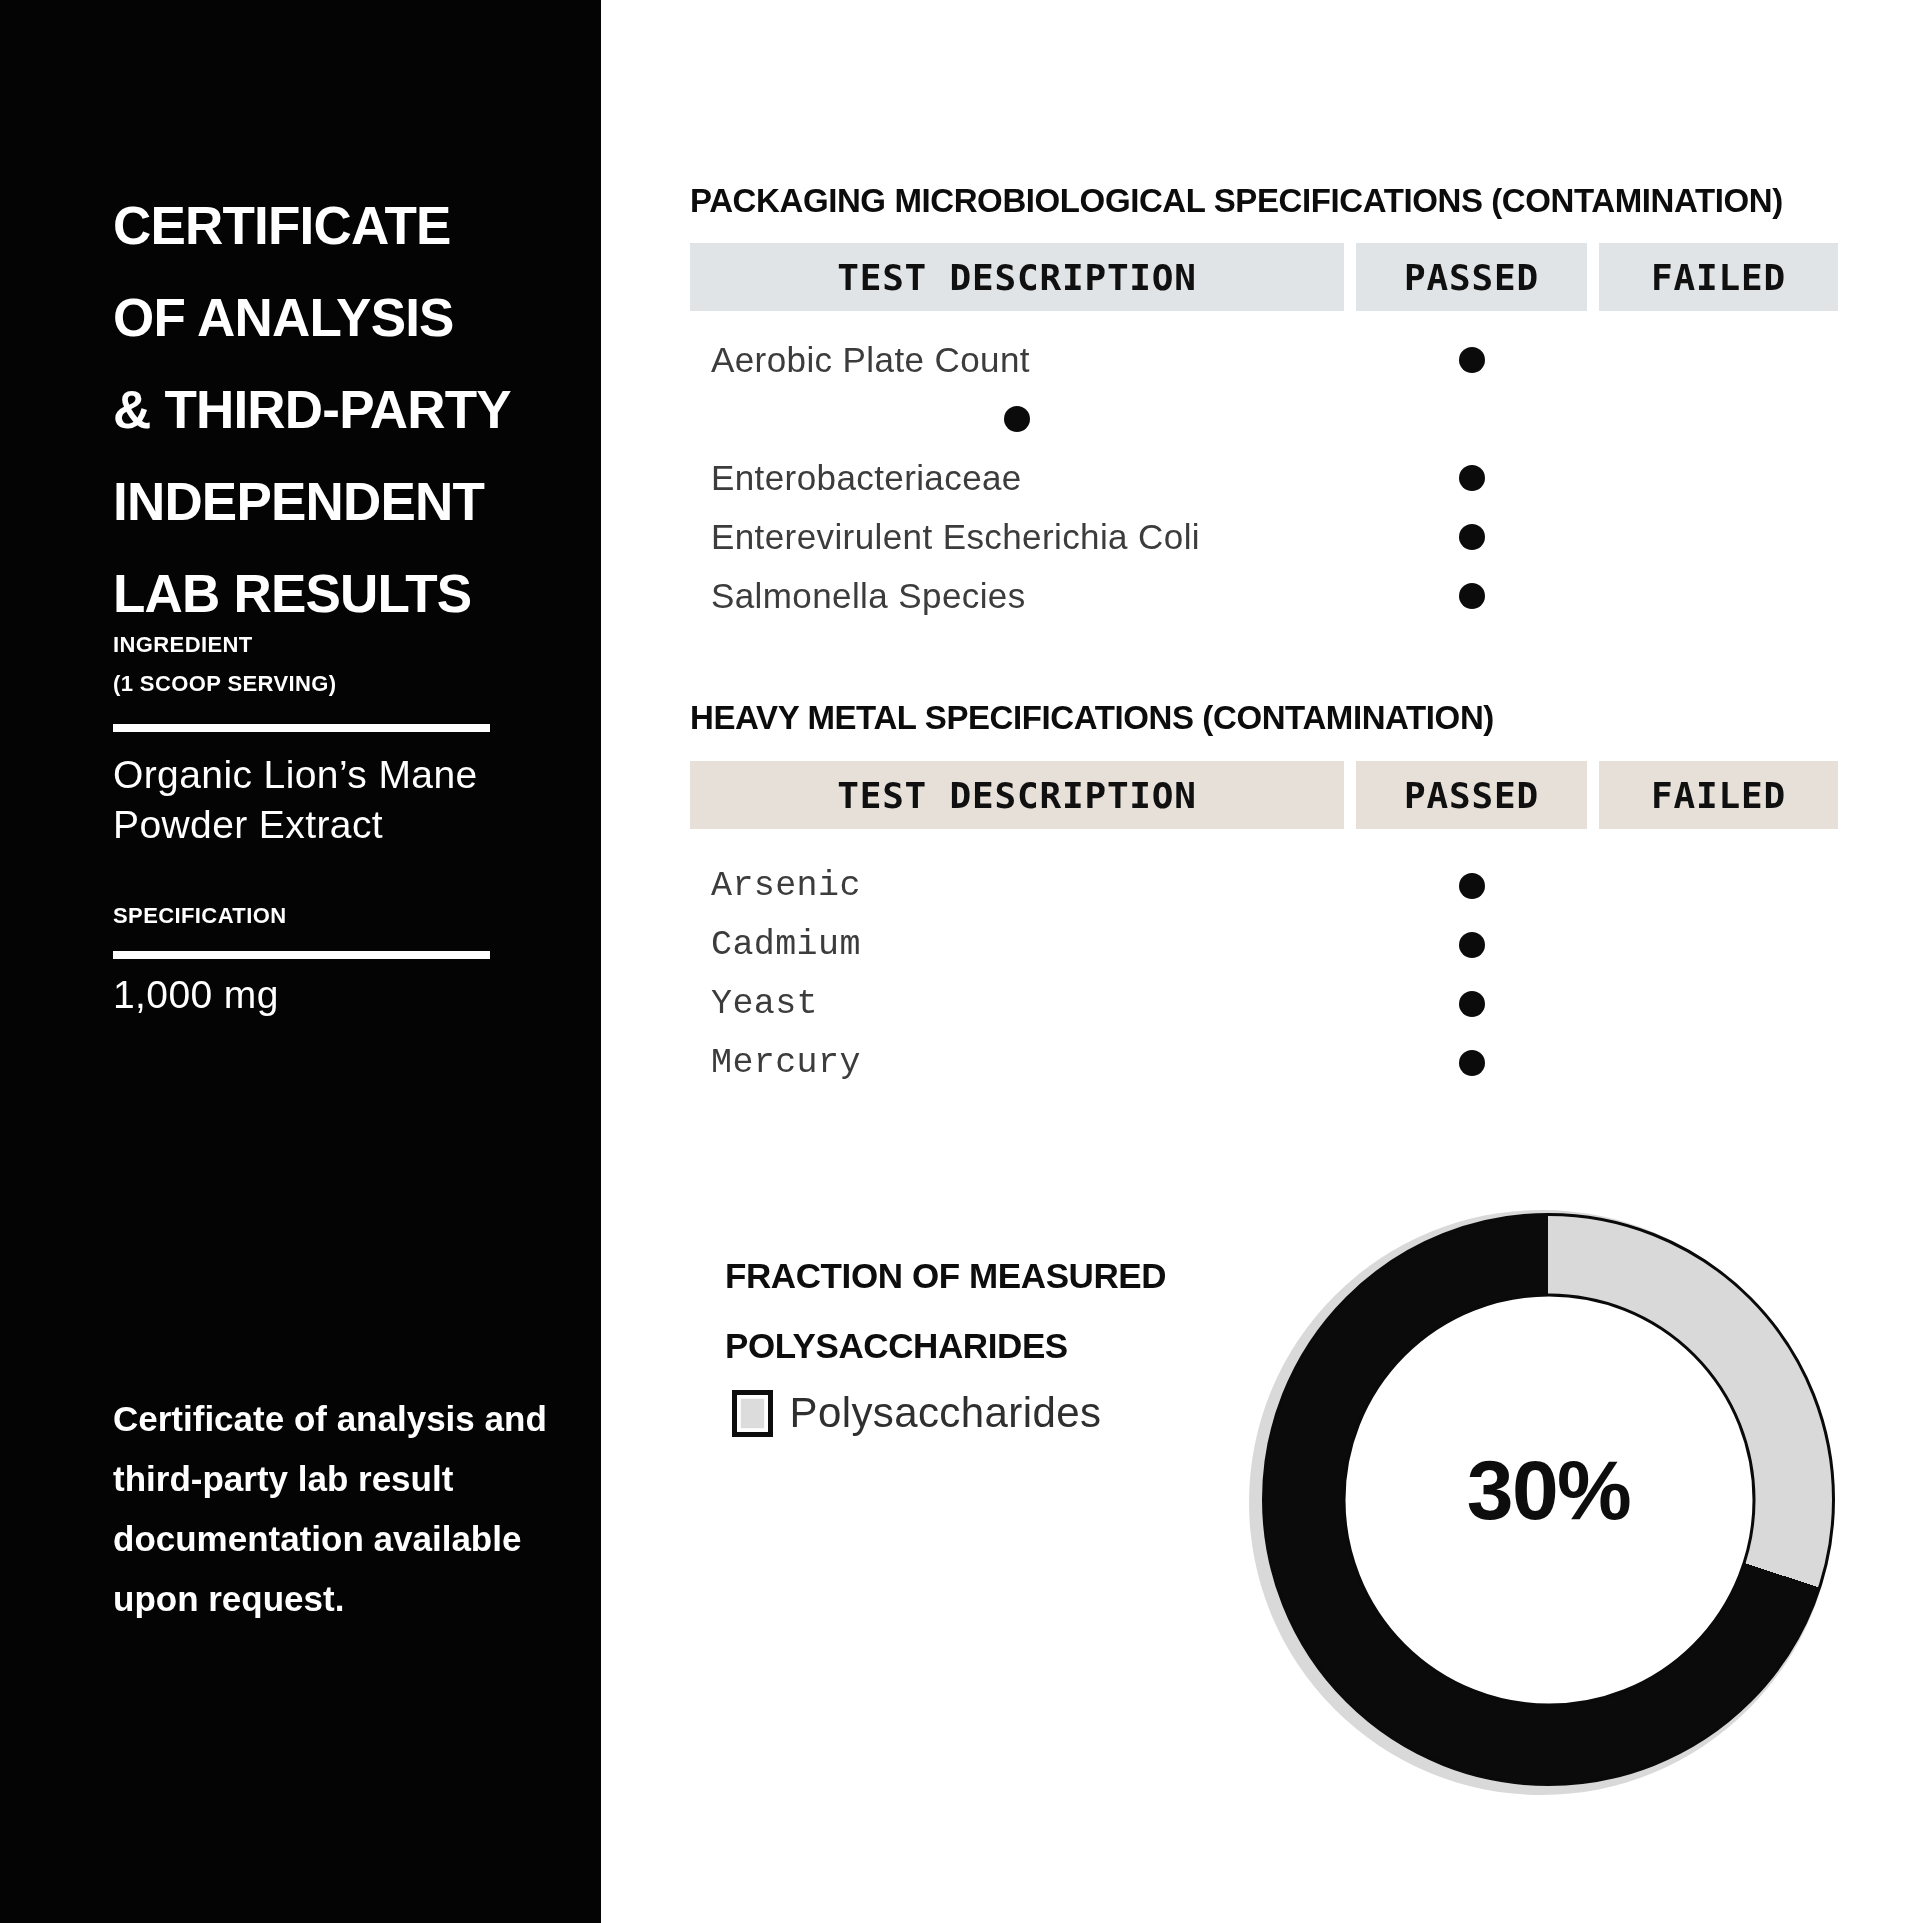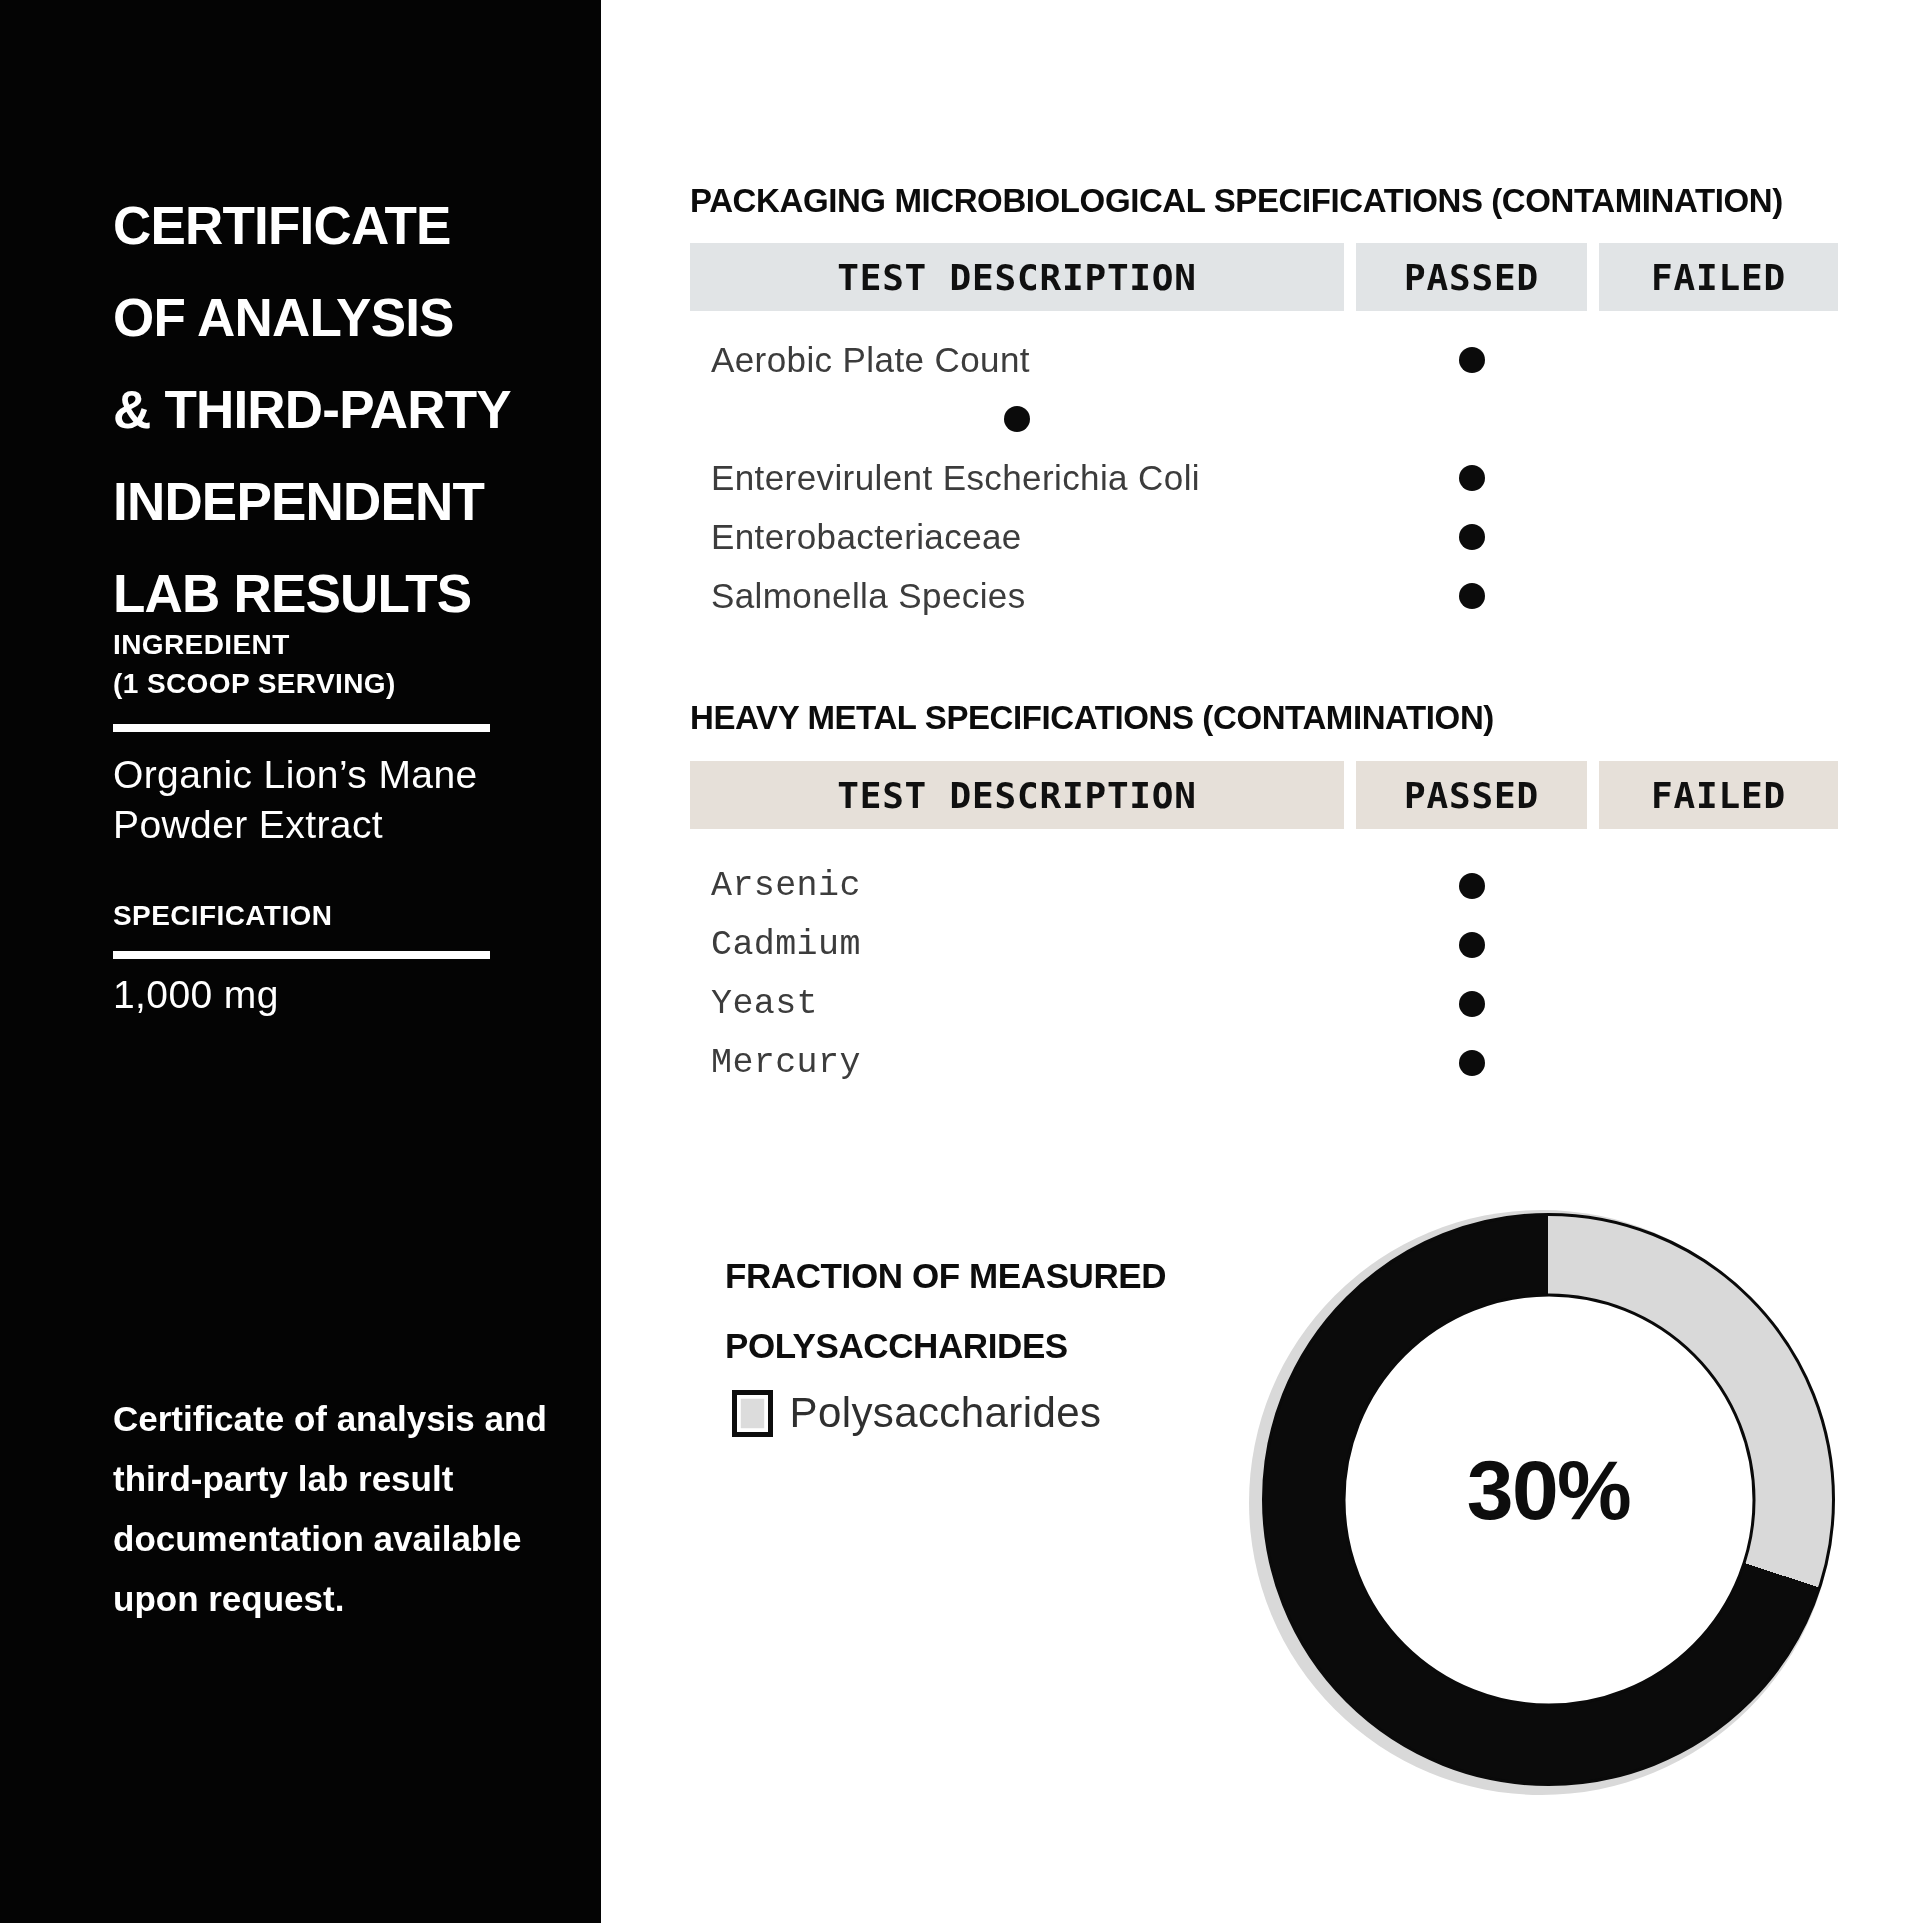--- a/index.html
+++ b/index.html
@@ -10,21 +10,21 @@
   .abs { position:absolute; }
   .pre { white-space:pre-line; }
 
   
   .sidebar { left:0; top:0; width:601px; height:1924px; background:#040404; }
   .page-title {
     left:113px; top:180px; width:466px; color:#ffffff;
     font-size:53px; line-height:92px; font-weight:bold; letter-spacing:-0.8px;
   }
   .side-label {
-    left:113px; color:#ffffff; font-size:28px; line-height:39px;
+    left:113px; color:#ffffff; font-size:22px; line-height:39px;
     font-weight:bold; letter-spacing:0.4px;
   }
   .divider { left:113px; width:377px; height:8.3px; background:#ffffff; }
   .side-value {
     left:113px; color:#ffffff; font-size:39px; line-height:50px;
     font-weight:300; letter-spacing:0.4px;
   }
   .footer-note {
     left:113px; top:1389px; width:436px; color:#ffffff;
     font-size:35px; line-height:60px; font-weight:bold;
@@ -126,28 +126,28 @@
         </div>
         <div class="row-cell"></div>
       </div>
       <div class="coa-row">
         <div class="row-cell">
           <span class="dot"></span>
         </div>
         <div class="row-cell"></div>
       </div>
       <div class="coa-row">
+        <div class="row-label">Enterobacteriaceae</div>
+        <div class="row-cell">
+          <span class="dot"></span>
+        </div>
+        <div class="row-cell"></div>
+      </div>
+      <div class="coa-row">
         <div class="row-label">Enterevirulent Escherichia Coli</div>
-        <div class="row-cell">
-          <span class="dot"></span>
-        </div>
-        <div class="row-cell"></div>
-      </div>
-      <div class="coa-row">
-        <div class="row-label">Enterobacteriaceae</div>
         <div class="row-cell">
           <span class="dot"></span>
         </div>
         <div class="row-cell"></div>
       </div>
       <div class="coa-row">
         <div class="row-label">Salmonella Species</div>
         <div class="row-cell">
           <span class="dot"></span>
         </div>

